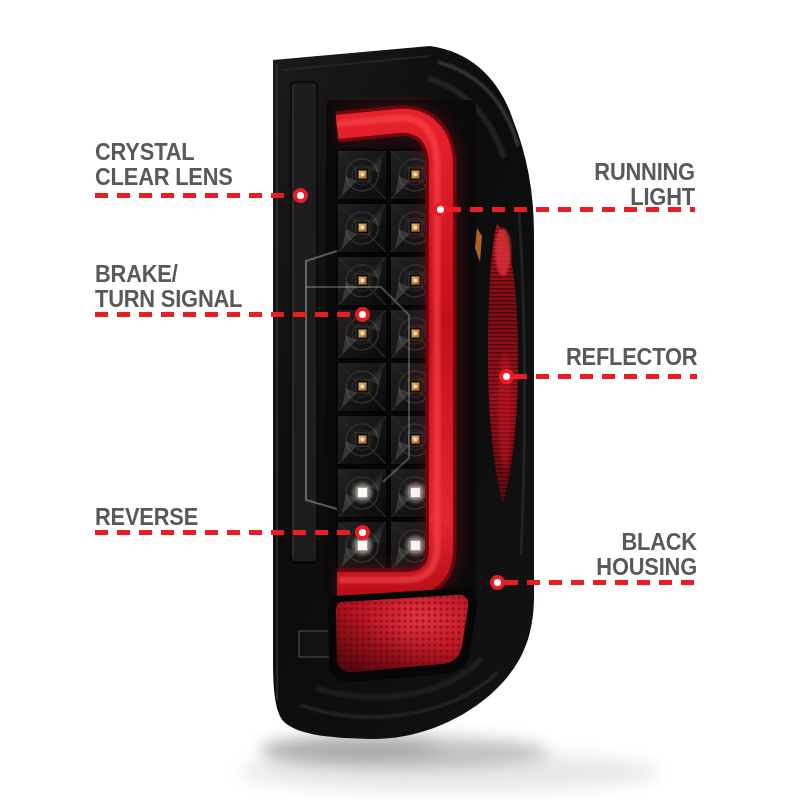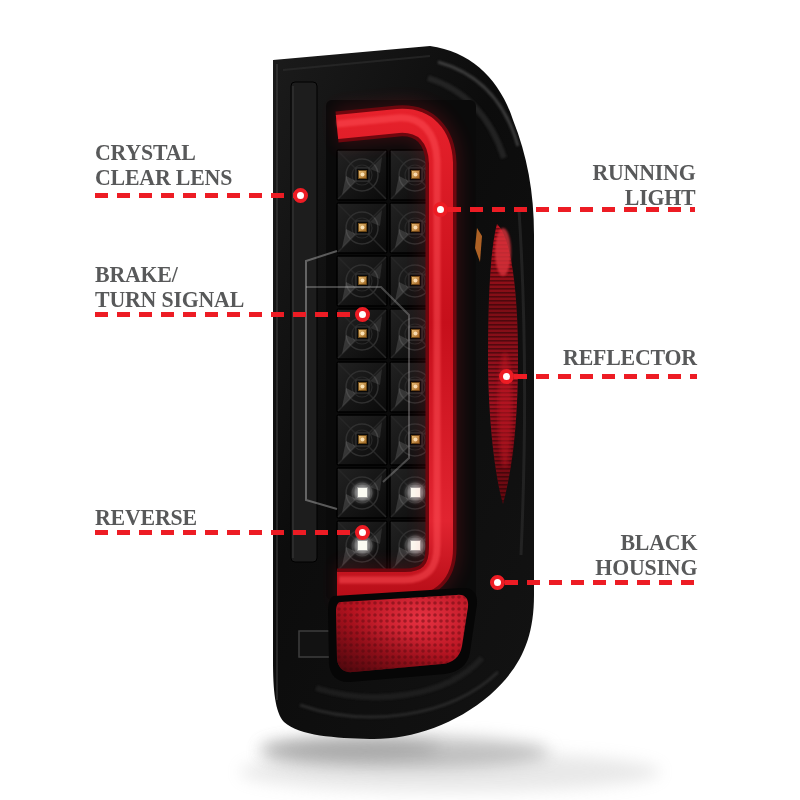--- a/index.html
+++ b/index.html
@@ -1,17 +1,17 @@
 <!DOCTYPE html>
 <html style="--accent-red: #ed1c24; --label-gray: #58595a; --tube-red: #d01622; --reflector-red: #b31320; --housing-black: #0d0d0d;"><head>
 <meta charset="utf-8">
 <style>
   html,body{margin:0;padding:0;background:#fff;}
   .stage{position:relative;width:800px;height:800px;background:#ffffff;overflow:hidden;
-         font-family:Liberation Serif, serif;}
+         font-family:Liberation Sans, sans-serif;}
   svg{position:absolute;left:0;top:0;}
   .callout-text{position:absolute;font-weight:700;font-size:23px;line-height:25px;
                 color:var(--label-gray,#58595a);letter-spacing:-0.2px;white-space:nowrap;}
   .al{ text-align:left; transform:scaleX(.95); transform-origin:left top;}
   .ar{ text-align:right;transform:scaleX(.95); transform-origin:right top;}
   .dash{position:absolute;height:5px;
         background:repeating-linear-gradient(90deg,var(--accent-red,#ed1c24) 0 13px,transparent 13px 22px);}
   .dot{position:absolute;width:15px;height:15px;border-radius:50%;background:#fff;
        border:4.5px solid var(--accent-red,#ed1c24);box-sizing:border-box;}
   

